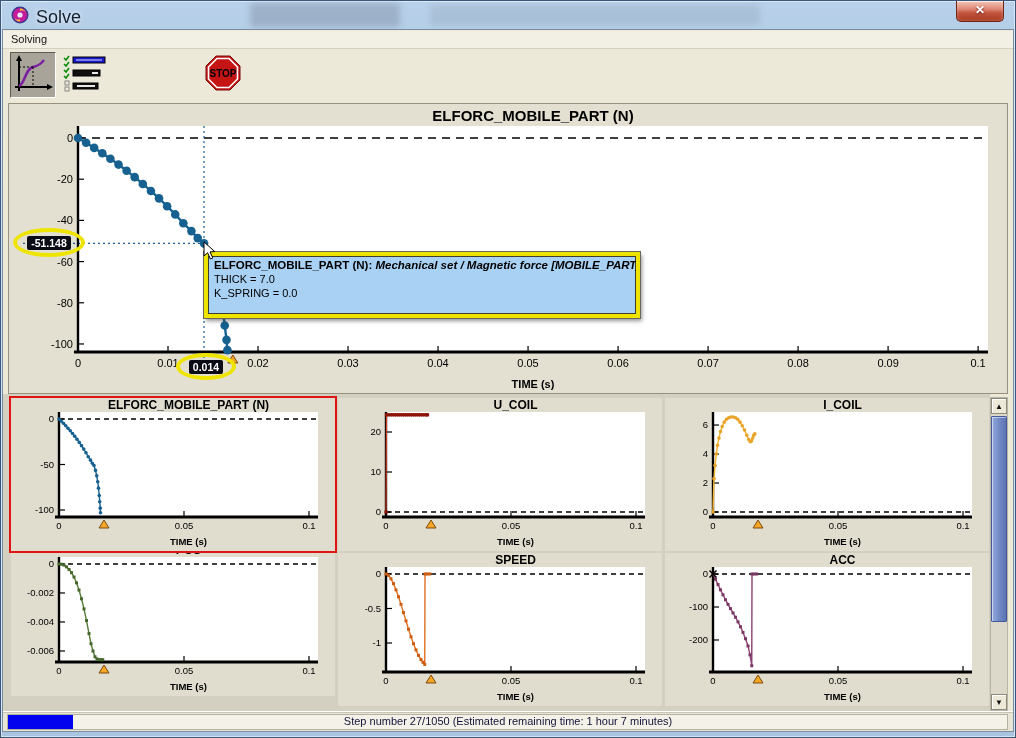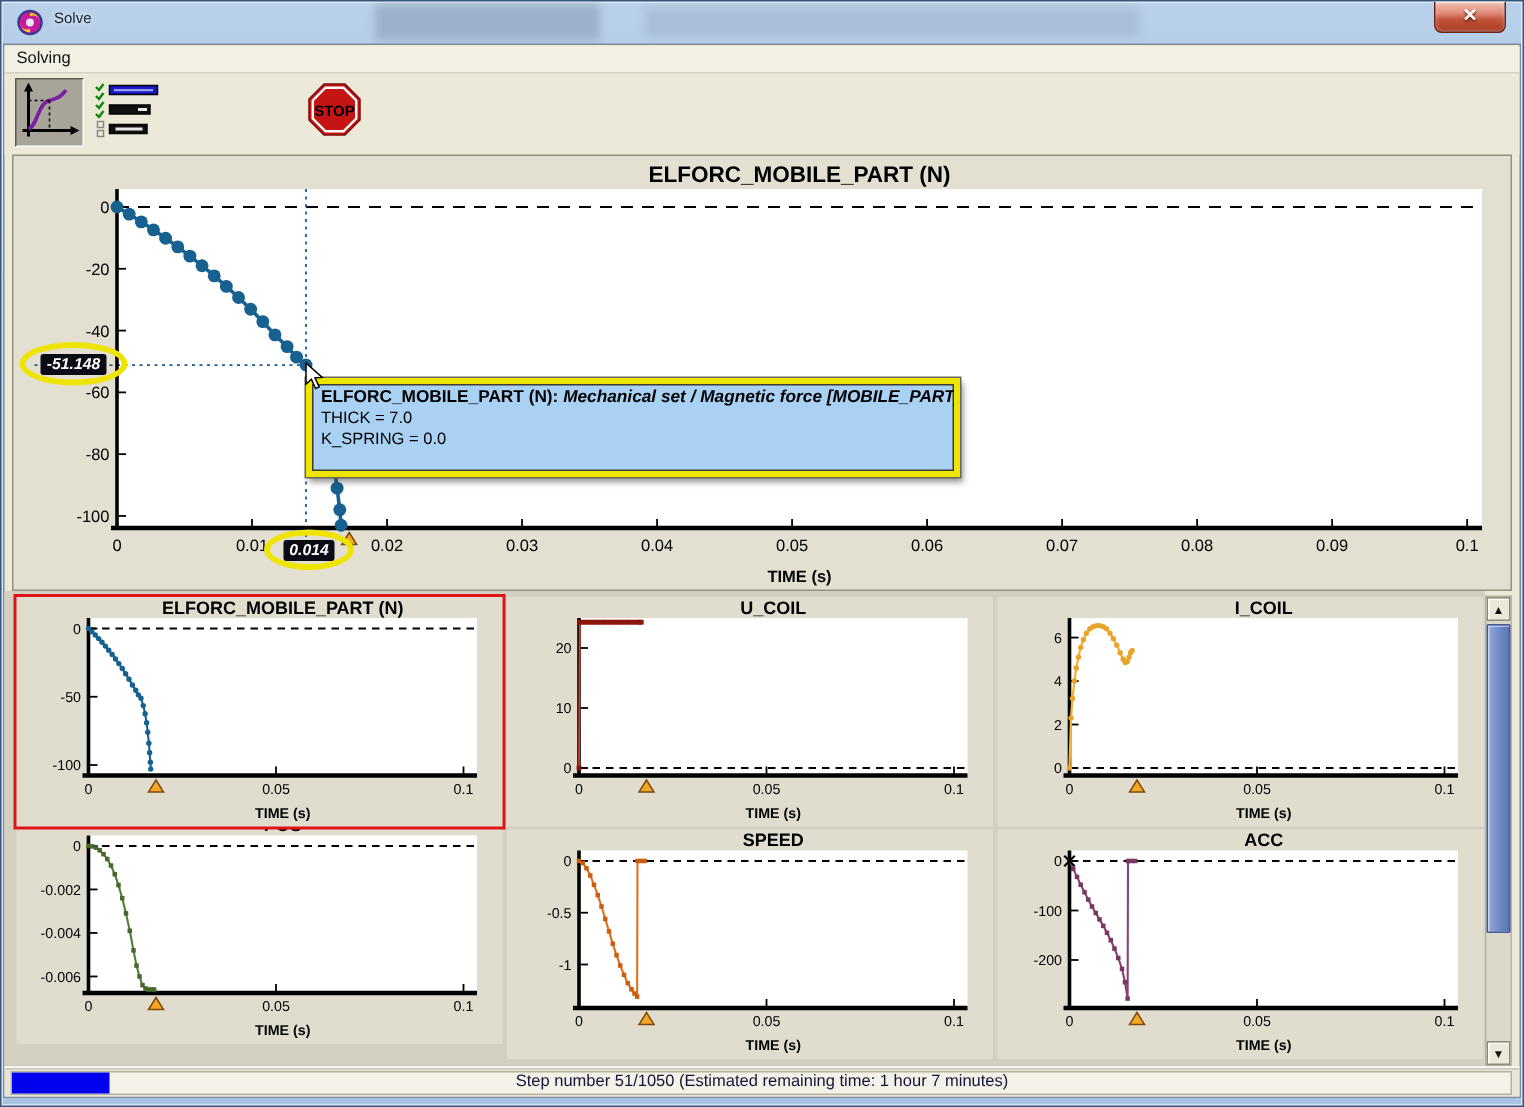--- a/index.html
+++ b/index.html
@@ -6,21 +6,21 @@
   body { font-family:"Liberation Sans", sans-serif; background:#5a708a; }
   #window {
     position:relative; width:1016px; height:738px; overflow:hidden;
     background:linear-gradient(#b9d1ea,#9fbcda 30%,#a8c4e0);
     box-shadow:inset 0 0 0 1px #39567c, inset 0 0 0 2px rgba(255,255,255,.55);
   }
   
   #titlebar { position:absolute; left:0; top:0; width:1016px; height:30px; }
   .glass-blob { position:absolute; filter:blur(3px); border-radius:3px; }
   #app-icon { position:absolute; left:11px; top:6px; width:18px; height:18px; }
-  #win-title { position:absolute; left:36px; top:7px; font-size:10px; color:#15202e; text-shadow:0 0 4px rgba(255,255,255,.9); }
+  #win-title { position:absolute; left:36px; top:7px; font-size:18px; color:#15202e; text-shadow:0 0 4px rgba(255,255,255,.9); }
   #close-btn {
     position:absolute; left:956px; top:1px; width:48px; height:21px;
     background:linear-gradient(#f2c6b8,#e08876 40%,#c2543c 60%,#a83a22);
     border:1px solid #6e2516; border-top:none; border-radius:0 0 5px 5px;
     box-shadow:inset 0 1px 0 rgba(255,255,255,.6), inset 0 0 3px rgba(255,255,255,.35);
     color:#fff; font-weight:bold; font-size:12px; text-align:center; line-height:19px;
     text-shadow:0 1px 2px #5c1a0c; cursor:pointer;
   }
   
   #client { position:absolute; left:3px; top:30px; width:1010px; height:701px; background:#ece9d8; box-shadow:0 0 0 1px #7b8ba0; }
@@ -31,21 +31,21 @@
   #btn-curves { left:7px; width:46px; height:46px; background:#a8a49a;
     border-top:1px solid #5f5b52; border-left:1px solid #5f5b52; border-bottom:1px solid #fff; border-right:1px solid #fff; }
   #btn-steps { left:59px; width:48px; height:46px; background:transparent; }
   #btn-stop { left:202px; top:6px; width:36px; height:36px; }
   
   #main-panel { position:absolute; left:8px; top:103px; width:1000px; height:291px; background:#e3e0d2; border:1px solid #96927f; }
   svg { overflow:visible; display:block; }
   svg text { font-family:"Liberation Sans", sans-serif; fill:#000; }
   
   .hl-ellipse { position:absolute; border:4px solid #efe400; border-radius:50%; display:flex; align-items:center; justify-content:center; z-index:6; }
-  .val-label { background:#0b0b16; color:#fff; font-size:10.5px; font-weight:bold; padding:1px 4px; border-radius:2px; white-space:nowrap;font-style:italic; }
+  .val-label { background:#0b0b16; color:#fff; font-size:10.5px; font-weight:bold; padding:1px 4px; border-radius:2px; white-space:nowrap; }
   #tooltip {
     position:absolute; left:204px; top:252px; width:436px; height:66px; z-index:5;
     background:#a9d1f3; border:4px solid #efe400; outline:1px solid #6a675a;
     box-shadow:2px 3px 4px rgba(60,60,60,.55), inset 0 0 0 1px #3c3c30;
     padding:3px 6px; overflow:hidden;
   }
   #tooltip .tt-title { font-size:11.5px; font-weight:bold; white-space:nowrap; }
   #tooltip .tt-line { font-size:11px; margin-top:2px; }
   #cursor-arrow { position:absolute; left:203px; top:241px; z-index:7; }
   
@@ -509,16 +509,16 @@
   <div id="vscroll">
     <div id="sb-up" class="sb-btn">▲</div>
     <div id="sb-thumb"></div>
     <div id="sb-down" class="sb-btn">▼</div>
   </div>
 
   <div id="statusbar">
     <div id="progress-track">
       <div id="progress-fill" style="width: 65px;"></div>
     </div>
-    <div id="status-text">Step number 51/1050 (Estimated remaining time: 1 hour 7 minutes)</div>
+    <div id="status-text">Step number 27/1050 (Estimated remaining time: 1 hour 7 minutes)</div>
   </div>
 
 </div>
 
 </body></html>

